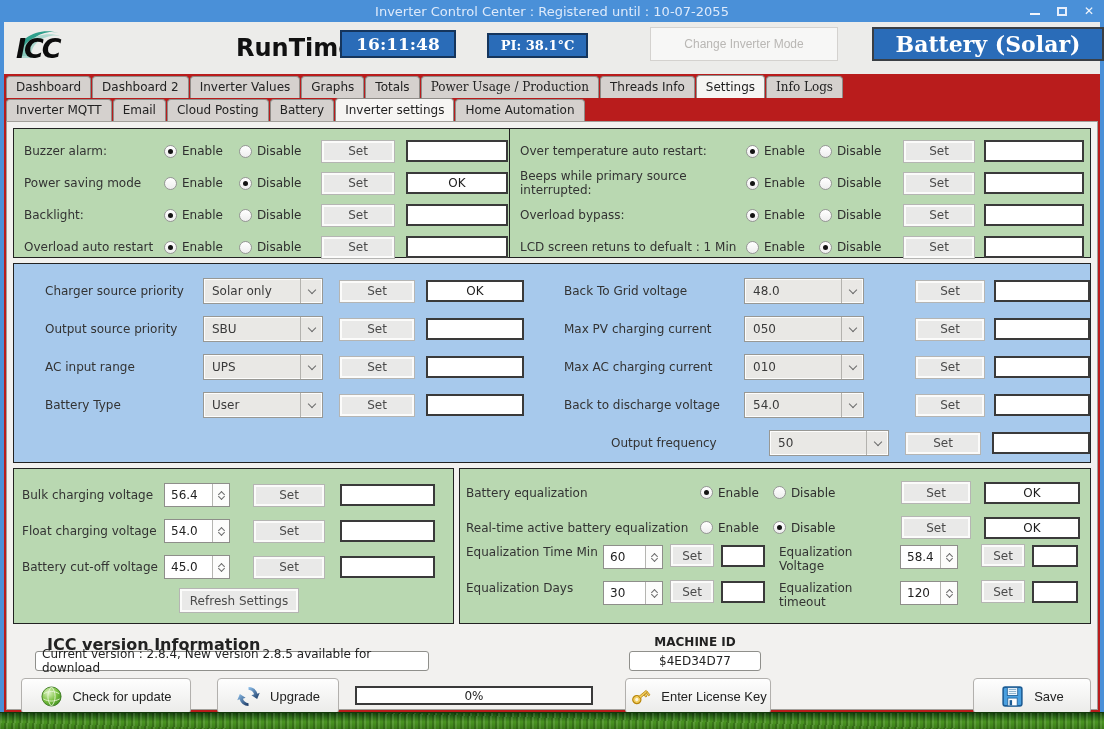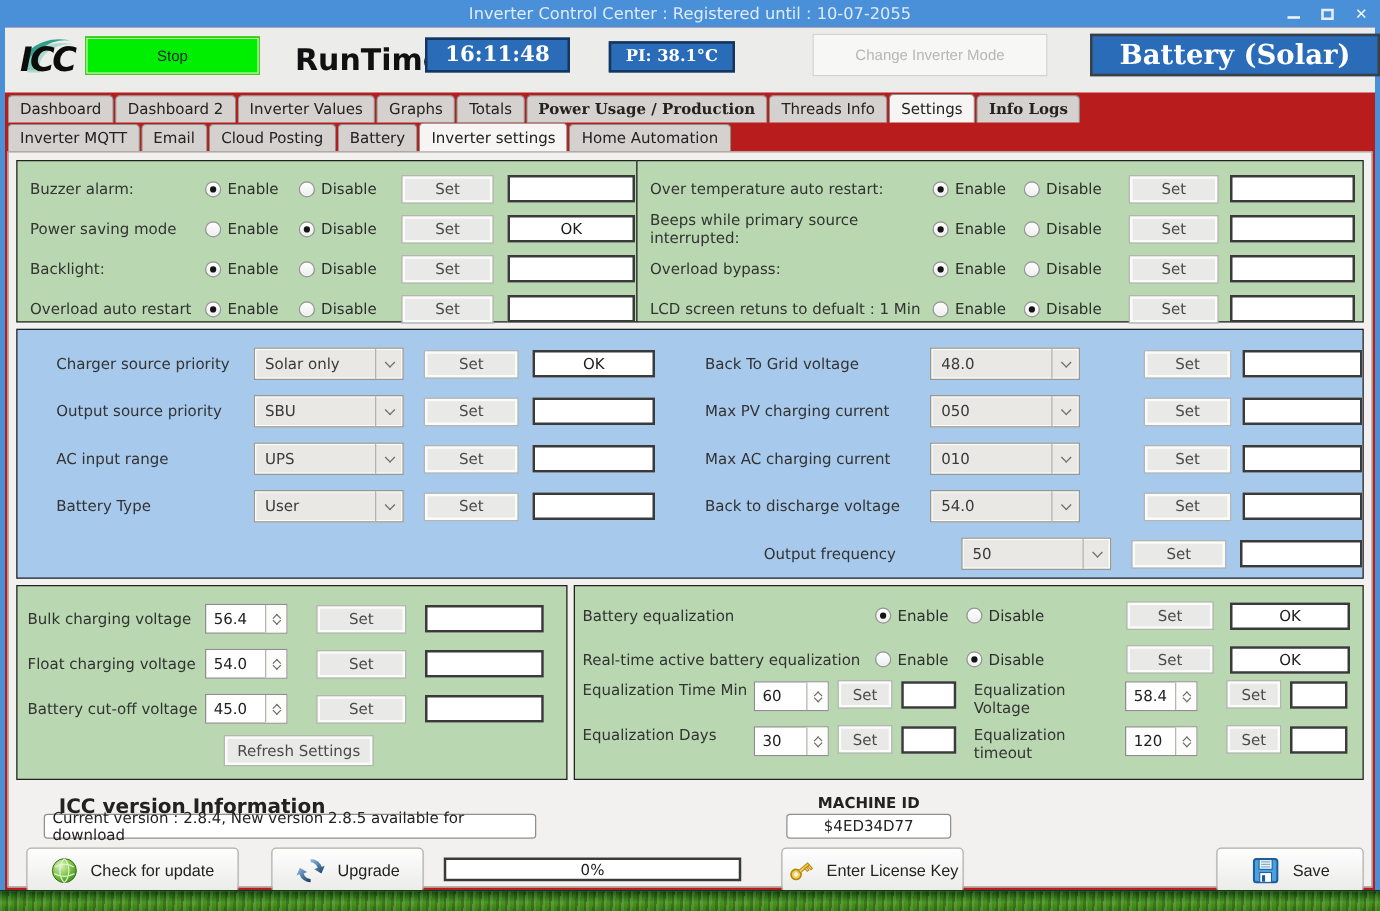--- a/index.html
+++ b/index.html
@@ -38,21 +38,21 @@
   .pibox { position:absolute; left:483px; top:11px; width:101px; height:25px; border:2px solid #15355c; font-size:13px; }
   .chgmode { position:absolute; left:646px; top:5px; width:188px; height:34px; background:#f7f7f6;
     border:1px solid #d4d2cf; color:#b9b7b4; font-size:12px; display:flex; align-items:center; justify-content:center; }
   .modebox { position:absolute; left:856px; top:5px; width:232px; height:34px; border:2px solid #3a3f45; font-size:22px;margin-left:12px; }
 
   
   .tabrow { position:absolute; left:2px; right:2px; height:23px; display:flex; align-items:flex-end; }
   .tabrow1 { top:53px; } .tabrow2 { top:76px; }
   .tab { padding:3px 9px 4px 9px; background:#d5d1ce; border:1px solid #8f8c88; border-bottom:none;
     border-radius:4px 4px 0 0; margin-right:1px; font-size:12px; color:#222; white-space:nowrap; cursor:default; }
-  .tab.serif { font-family:"DejaVu Serif", serif; font-weight:bold; }
+  .tab.serif { font-family:"DejaVu Serif", serif; font-weight:normal; }
   .tab.checked { background:#f6f5f3; padding-top:4px; position:relative; z-index:2; }
 
   
   .page { position:absolute; top:99px; left:2px; right:2px; bottom:2px; background:#f2f1ef; border:1px solid #a29f9a; }
   .panel { position:absolute; border:1px solid #222; }
   .green { background:#b9d8b1; }
   .blue  { background:#a7c9ec; }
 
   .lbl { font-size:12px; color:#333; flex:none; }
 
@@ -164,21 +164,20 @@
   <div class="appbg">
 
     <div class="header">
       <div class="logo">
         <svg width="58" height="44" viewBox="0 0 58 44">
           <path d="M7 30 C3 12, 28 1, 46 7 C33 3, 12 13, 16 30 Z" fill="#2fa08c"></path>
           <path d="M10 32 C6 15, 30 4, 48 10 C36 7, 16 17, 20 32 Z" fill="#9ed3c8" opacity="0.8"></path>
         </svg>
         <span class="logo-text">ICC</span>
       </div>
-      <button class="stopbtn">Stop</button>
       <span class="runtime-lbl">RunTime</span>
       <div class="bluebox timebox">16:11:48</div>
       <div class="bluebox pibox">PI: 38.1°C</div>
       <button class="chgmode" disabled="">Change Inverter Mode</button>
       <div class="bluebox modebox">Battery (Solar)</div>
     </div>
 
     <div class="tabrow tabrow1">
       <span class="tab">Dashboard</span>
       <span class="tab">Dashboard 2</span>

